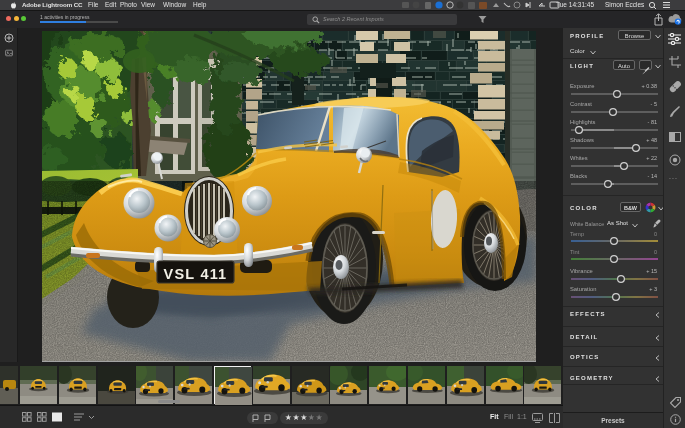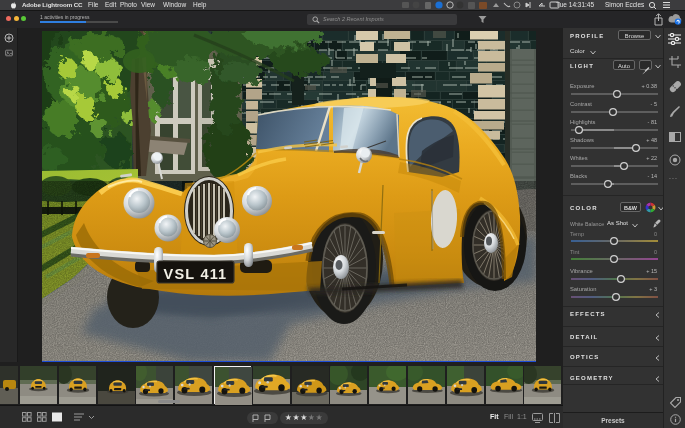--- a/index.html
+++ b/index.html
@@ -100,21 +100,21 @@
         <circle cx="5" cy="5" r="4" fill="none" stroke="#b8b8b8" stroke-width="1"></circle>
         <path d="M5,2.6 v4.8 M2.6,5 h4.8" stroke="#b8b8b8" stroke-width="1"></path>
       </svg>
     <svg class="abs" style="left:5px;top:21px;" width="8" height="8" viewBox="0 0 10 10">
         <rect x="0.8" y="1.5" width="8.4" height="7" rx="1" fill="none" stroke="#9a9a9a" stroke-width="1"></rect>
         <circle cx="3.4" cy="4" r="0.9" fill="#9a9a9a"></circle>
         <path d="M1.5,7.4 l2.4,-2.2 l1.8,1.6 l1.8,-2 l1.6,2.4" stroke="#9a9a9a" stroke-width="0.8" fill="none"></path>
       </svg>
       </div>
 
-  <div class="abs" style="left:42px;top:31px;width:494px;height:369px;background:#1d4ed8;">
+  <div class="abs" style="left:42px;top:31px;width:494px;height:369px;background:#a3a3a3;">
     <svg width="494" height="330" viewBox="0 0 494 330" id="photosvg">
         <defs>
 <linearGradient id="sky" x1="0" y1="0" x2="0" y2="1">
             <stop offset="0" stop-color="#2b3c38"></stop>
             <stop offset="1" stop-color="#273834"></stop>
           </linearGradient>
 <linearGradient id="grav" x1="0" y1="0" x2="0" y2="1">
             <stop offset="0" stop-color="#a19e97"></stop>
             <stop offset="0.35" stop-color="#b4b1a8"></stop>
             <stop offset="1" stop-color="#cbc6bb"></stop>

